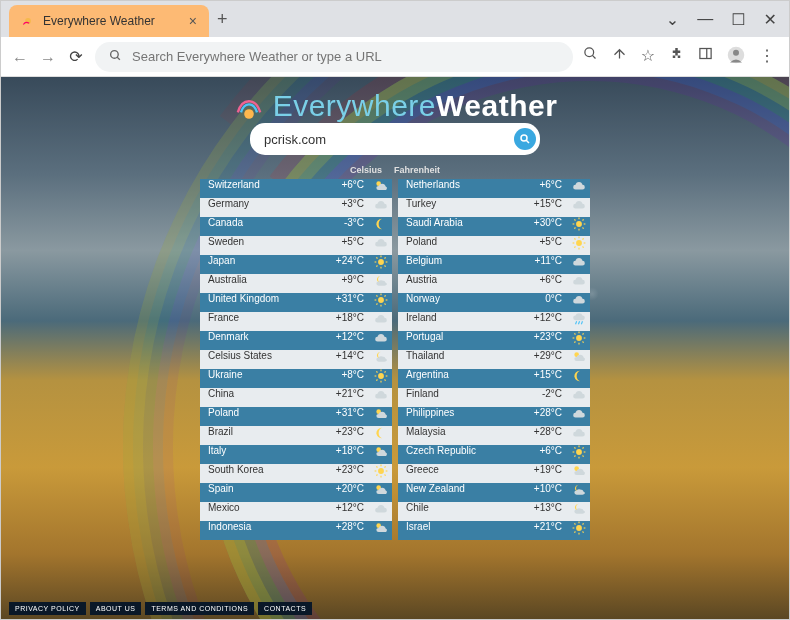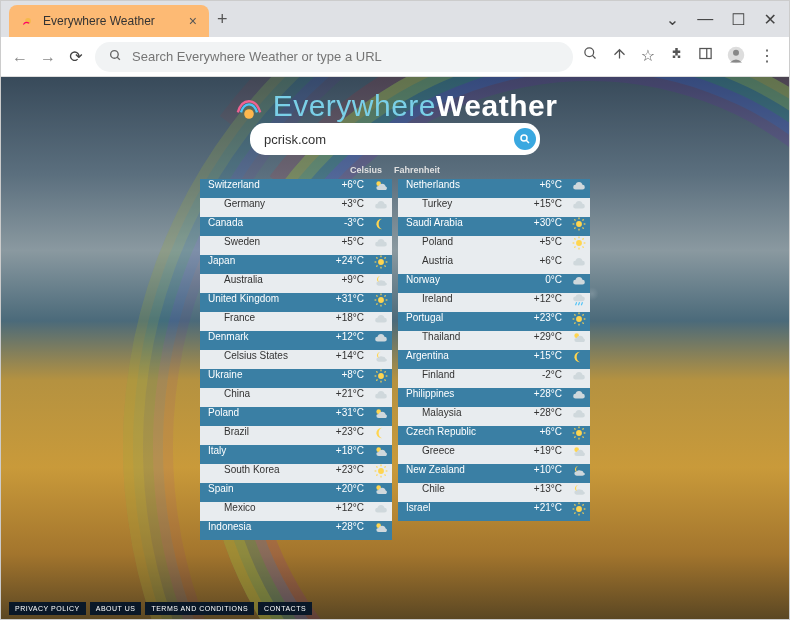--- a/index.html
+++ b/index.html
@@ -60,21 +60,21 @@
 .search-btn { width: 22px; height: 22px; border-radius: 50%; background: #3aa8e0; display: flex; align-items: center; justify-content: center; cursor: pointer; }
 .search-btn svg { width: 12px; height: 12px; }
 
 .unit-toggle { display: flex; gap: 12px; margin-bottom: 4px; font-size: 9px; color: #e0e0e0; }
 .unit-toggle span { cursor: pointer; font-weight: bold; }
 
 .weather-cols { display: flex; gap: 6px; }
 .weather-col { width: 192px; }
 .wrow { height: 19px; display: flex; align-items: flex-start; font-size: 10px; color: #fff; }
 .wrow.dark { background: #3a7fa4; }
-.wrow.light { background: #e8ecef; color: #333; padding-left: 16px; }
+.wrow.light { background: #e8ecef; color: #333; }
 .wrow .country { flex: 1; padding-left: 8px; cursor: pointer; }
 .wrow .temp { width: 46px; text-align: right; padding-right: 6px; }
 .wrow .wicon { width: 22px; display: flex; justify-content: center; }
 .wicon svg { width: 14px; height: 14px; }
 
 .footer-links { position: absolute; bottom: 4px; left: 8px; display: flex; gap: 4px; z-index: 3; }
 .footer-links a { background: #0a1828; color: #fff; font-size: 7px; padding: 3px 6px; letter-spacing: 0.5px; cursor: pointer; }
 </style>
 </head>
 <body>
@@ -443,20 +443,29 @@
                     <line x1="1" y1="12" x2="4" y2="12"></line>
                     <line x1="20" y1="12" x2="23" y2="12"></line>
                     <line x1="4" y1="4" x2="6" y2="6"></line>
                     <line x1="18" y1="18" x2="20" y2="20"></line>
                     <line x1="4" y1="20" x2="6" y2="18"></line>
                     <line x1="18" y1="6" x2="20" y2="4"></line>
                   </g>
                 </svg>
               </span>
             </div>
+            <div class="wrow dark">
+              <span class="country">Belgium</span>
+              <span class="temp">+11°C</span>
+              <span class="wicon">
+                <svg viewBox="0 0 24 24">
+                  <path d="M6 18 Q2 18 2 14 Q2 10 6 10 Q7 5 12 5 Q17 5 18 10 Q22 10 22 14 Q22 18 18 18 Z" fill="#cfd8dc"></path>
+                </svg>
+              </span>
+            </div>
             <div class="wrow light">
               <span class="country">Austria</span>
               <span class="temp">+6°C</span>
               <span class="wicon">
                 <svg viewBox="0 0 24 24">
                   <path d="M6 18 Q2 18 2 14 Q2 10 6 10 Q7 5 12 5 Q17 5 18 10 Q22 10 22 14 Q22 18 18 18 Z" fill="#cfd8dc"></path>
                 </svg>
               </span>
             </div>
             <div class="wrow dark">

